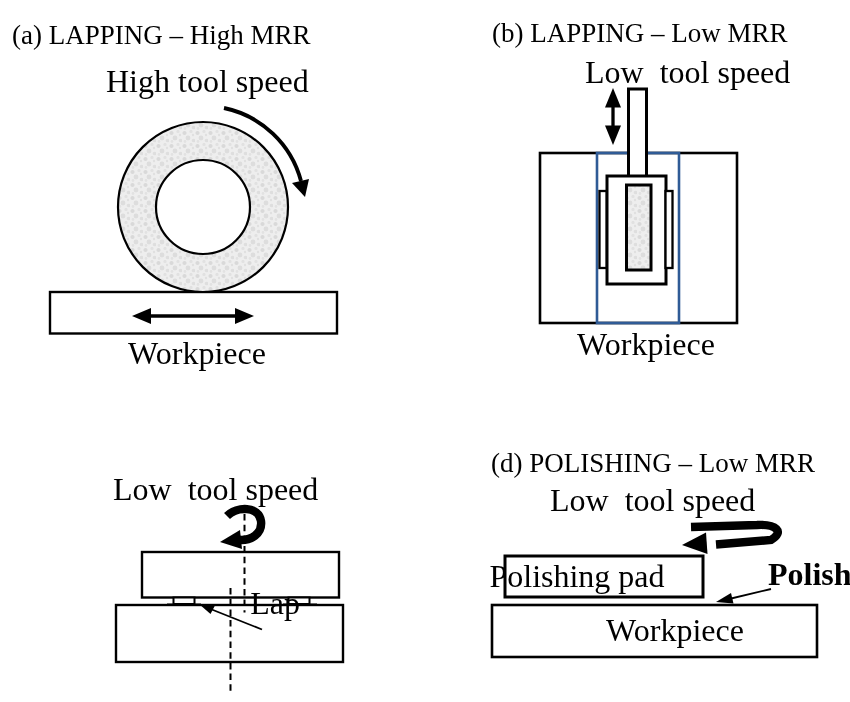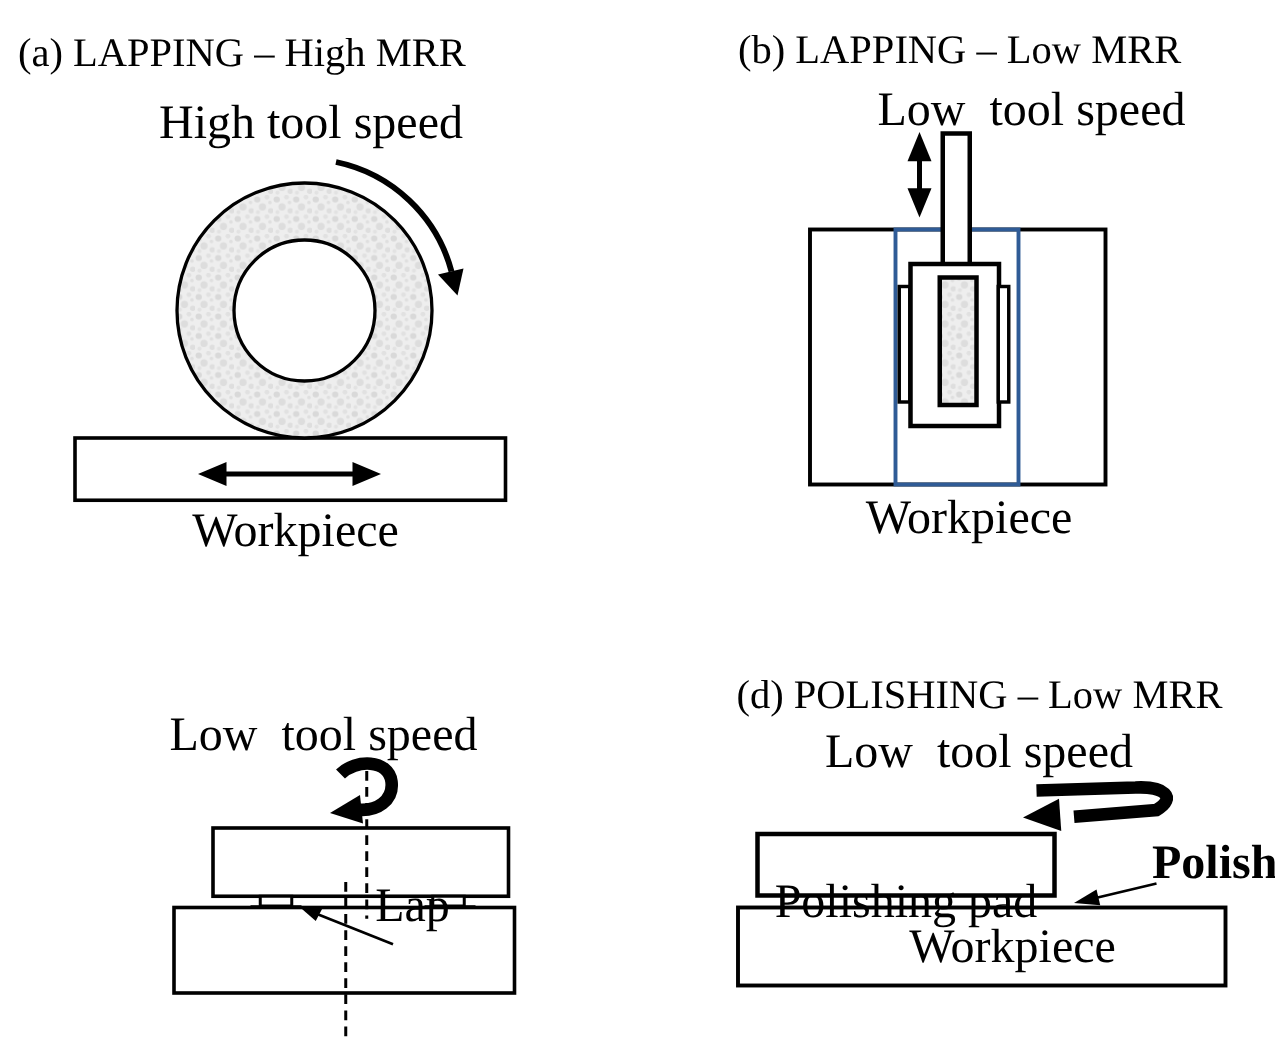--- a/index.html
+++ b/index.html
@@ -114,17 +114,17 @@
 
   <div class="label title" style="left:492px;top:18px;">(b) LAPPING – Low MRR</div>
   <div class="label center" style="left:585px;top:55px;width:200px;">Low  tool speed</div>
   <div class="label center" style="left:546px;top:327px;width:200px;">Workpiece</div>
 
   <div class="label center" style="left:113px;top:472px;width:200px;">Low  tool speed</div>
   <div class="label center" style="left:225px;top:586px;width:100px;">Lap</div>
 
   <div class="label title" style="left:480px;top:448px;margin-left:11px;">(d) POLISHING – Low MRR</div>
   <div class="label center" style="left:550px;top:483px;width:200px;">Low  tool speed</div>
-  <div class="label center" style="left:505px;top:559px;width:198px;margin-top:24px;">Polishing pad</div>
+  <div class="label center" style="left:478px;top:559px;width:198px;">Polishing pad</div>
   <div class="label" style="left:768px;top:557px;font-weight:bold;">Polish</div>
   <div class="label center" style="left:575px;top:613px;width:200px;">Workpiece</div>
 
 </div>
 
 </body></html>

